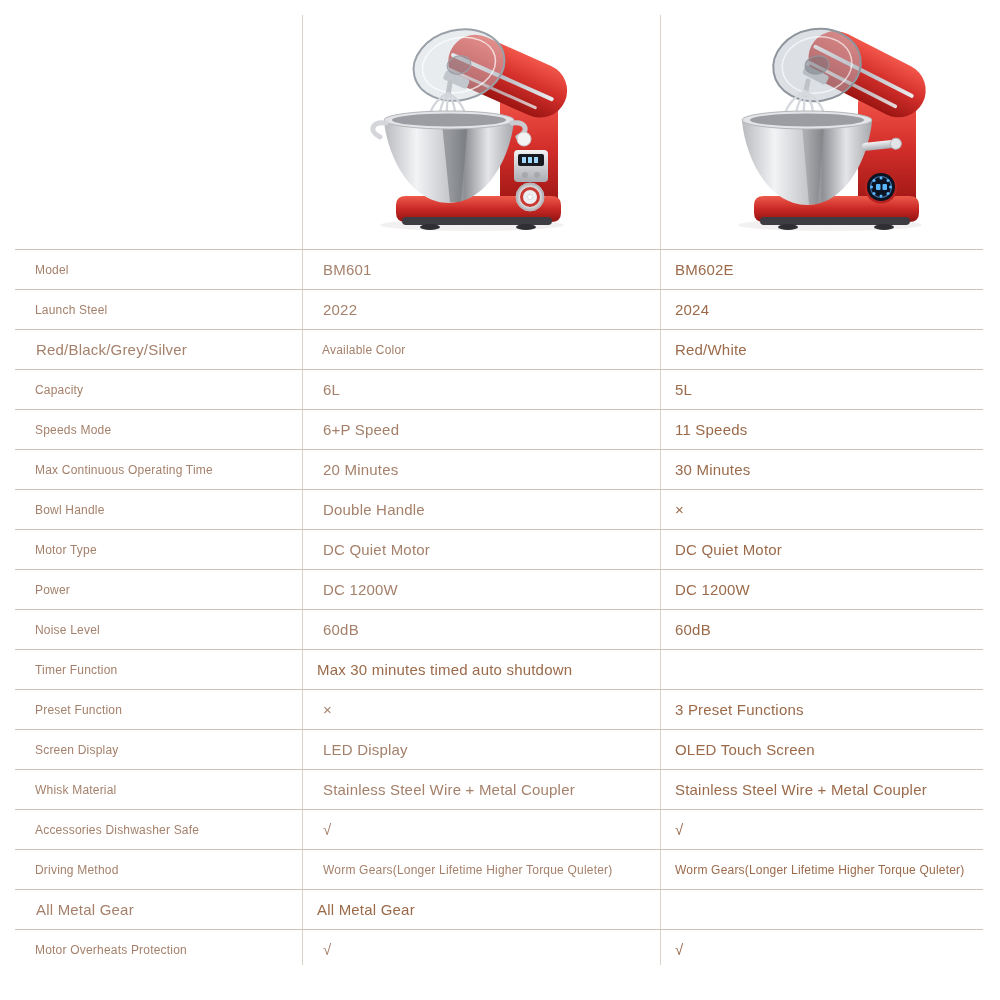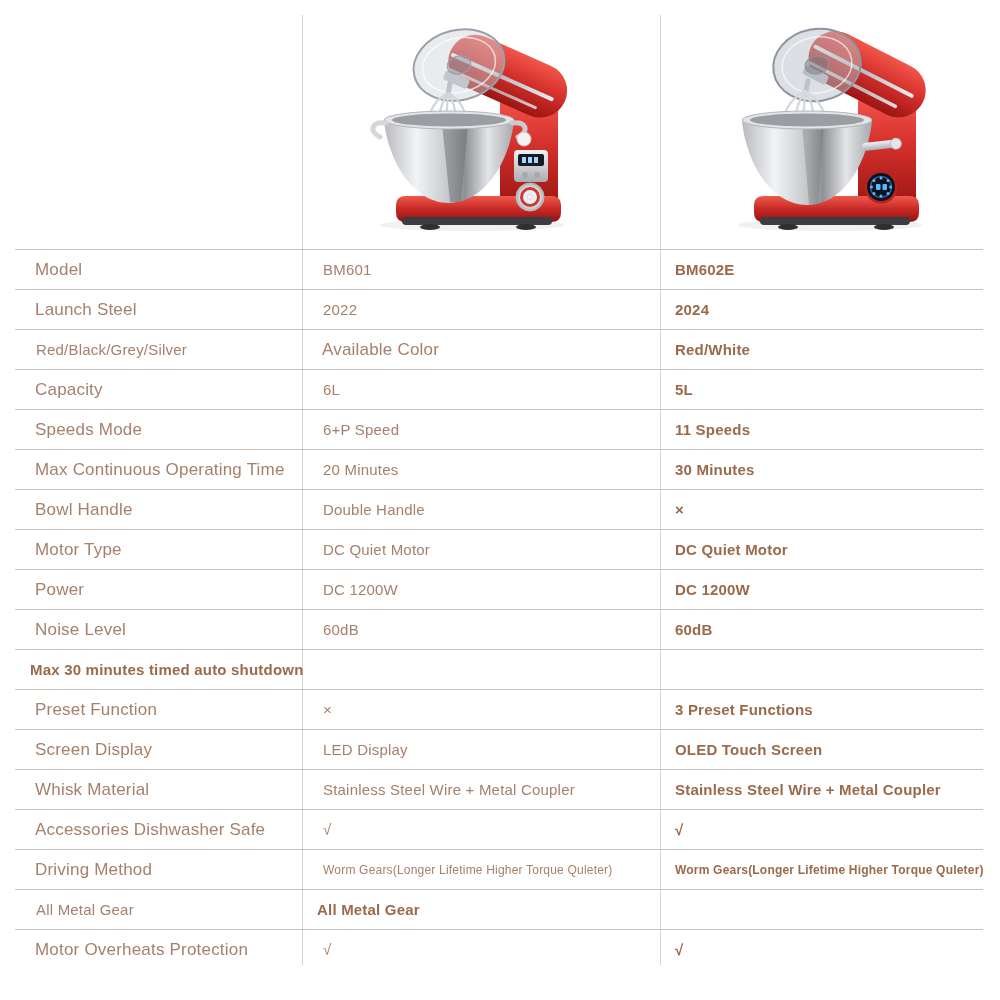--- a/index.html
+++ b/index.html
@@ -11,23 +11,23 @@
   .vline{position:absolute;top:15px;height:950px;width:1px;background:#d9d3ca}
   .vline.v1{left:302px}
   .vline.v2{left:660px}
   figure.product{position:absolute;margin:0;top:6px;width:235px;height:232px}
   figure.p1{left:346px}
   figure.p2{left:704px}
   figure.product svg{width:100%;height:100%;display:block}
   .spec-table{position:absolute;left:15px;top:249px;width:968px}
   .row{display:grid;grid-template-columns:287px 358px 323px;height:39px;border-top:1px solid #cbc4b9}
   .cell{display:flex;align-items:center;white-space:nowrap;overflow:visible;letter-spacing:.2px}
-  .c-label{padding-left:20px;color:#a5816b;font-size:17px}
+  .c-label{padding-left:20px;color:#a5816b;font-size:12px}
   .c-v1{padding-left:21px;color:#a5816b;font-size:15px}
-  .c-v2{padding-left:15px;color:#9b6a4a;font-size:15px;font-weight:700}
+  .c-v2{padding-left:15px;color:#9b6a4a;font-size:15px;font-weight:400}
   
   .row:nth-child(16) .c-v1,.row:nth-child(16) .c-v2{font-size:12px}
 </style>
 </head>
 <body>
 
 <svg width="0" height="0" style="position:absolute" aria-hidden="true">
   <defs>
     <linearGradient id="mxRedV" x1="0" y1="0" x2="0" y2="1">
       <stop offset="0" stop-color="#f2564a"></stop>
@@ -232,20 +232,21 @@
     <div class="cell c-label">Power</div>
     <div class="cell c-v1">DC 1200W</div>
     <div class="cell c-v2">DC 1200W</div>
   </div>
       <div class="row">
     <div class="cell c-label">Noise Level</div>
     <div class="cell c-v1">60dB</div>
     <div class="cell c-v2">60dB</div>
   </div>
       <div class="row">
+    <div class="cell c-label">Timer Function</div>
     <div class="cell c-v2">Max 30 minutes timed auto shutdown</div>
   </div>
       <div class="row">
     <div class="cell c-label">Preset Function</div>
     <div class="cell c-v1">×</div>
     <div class="cell c-v2">3 Preset Functions</div>
   </div>
       <div class="row">
     <div class="cell c-label">Screen Display</div>
     <div class="cell c-v1">LED Display</div>

